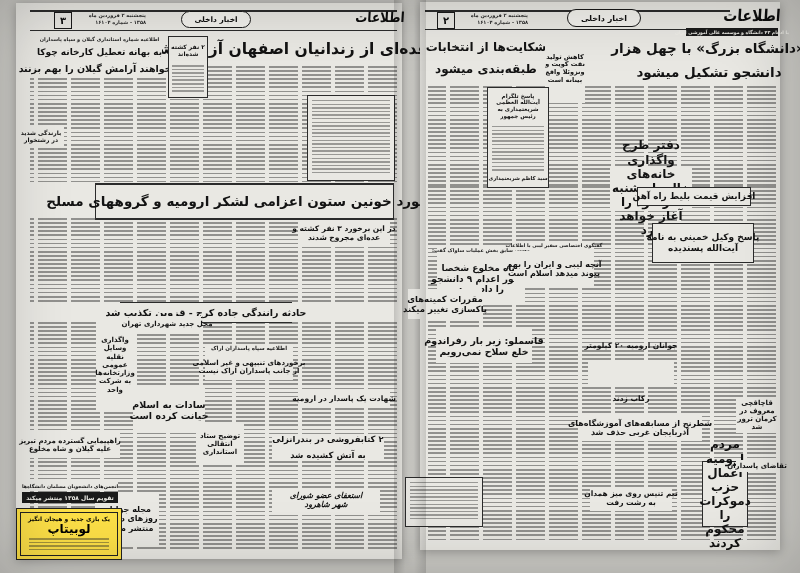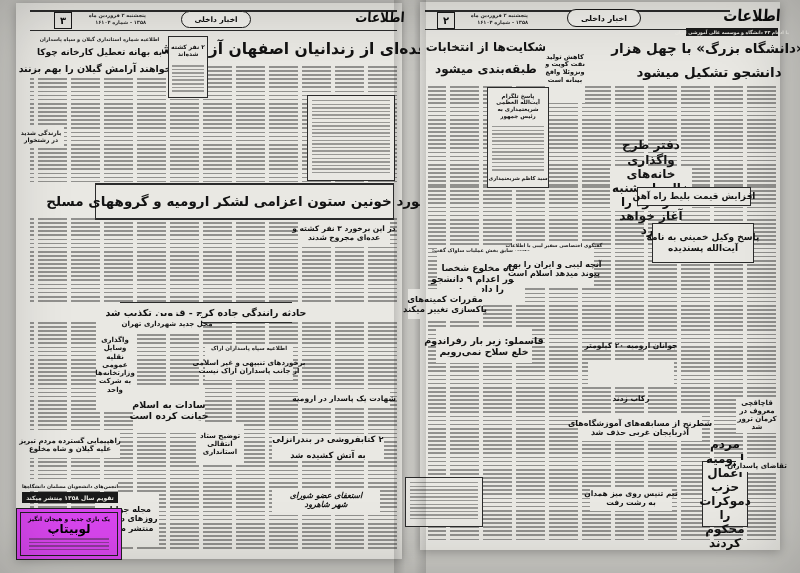--- a/index.html
+++ b/index.html
@@ -24,21 +24,21 @@
         display:flex;align-items:center;justify-content:center;font-weight:bold;color:#111;}
   .pagenum{position:absolute;border:1px solid #1a1a1a;display:flex;align-items:center;
         justify-content:center;font-weight:bold;background:#e9e8e3;color:#111;}
   .tiny{position:absolute;color:#2a2a2a;line-height:1.3;text-align:right;font-weight:bold;}
   .logo{position:absolute;font-weight:bold;color:#0e0e0e;display:flex;align-items:center;justify-content:center;
         transform:scaleY(1.15) skewX(-4deg);letter-spacing:-1px;}
   .fold{position:absolute;left:394px;top:0;width:32px;height:573px;pointer-events:none;
         background:linear-gradient(to right, rgba(0,0,0,.16), rgba(0,0,0,.02) 35%, rgba(0,0,0,.02) 62%, rgba(0,0,0,.14));}
   .vignette{position:absolute;inset:0;pointer-events:none;box-shadow:inset 0 0 70px rgba(0,0,0,.22);}
   .adbox{position:absolute;border:1.5px solid #222;outline:1px solid #222;outline-offset:-5px;
-         background:#d946ef;display:flex;flex-direction:column;align-items:center;justify-content:flex-start;}
+         background:#fde047;display:flex;flex-direction:column;align-items:center;justify-content:flex-start;}
 </style>
 </head>
 <body>
 
 <div class="stage">
 
   <div class="page" style="left:16px;top:3px;width:386px;height:556px;">
 
     <div class="greek" style="left:14px;top:63px;width:367px;height:117px;"></div>
     <div class="greek" style="left:14px;top:215px;width:367px;height:85px;"></div>

